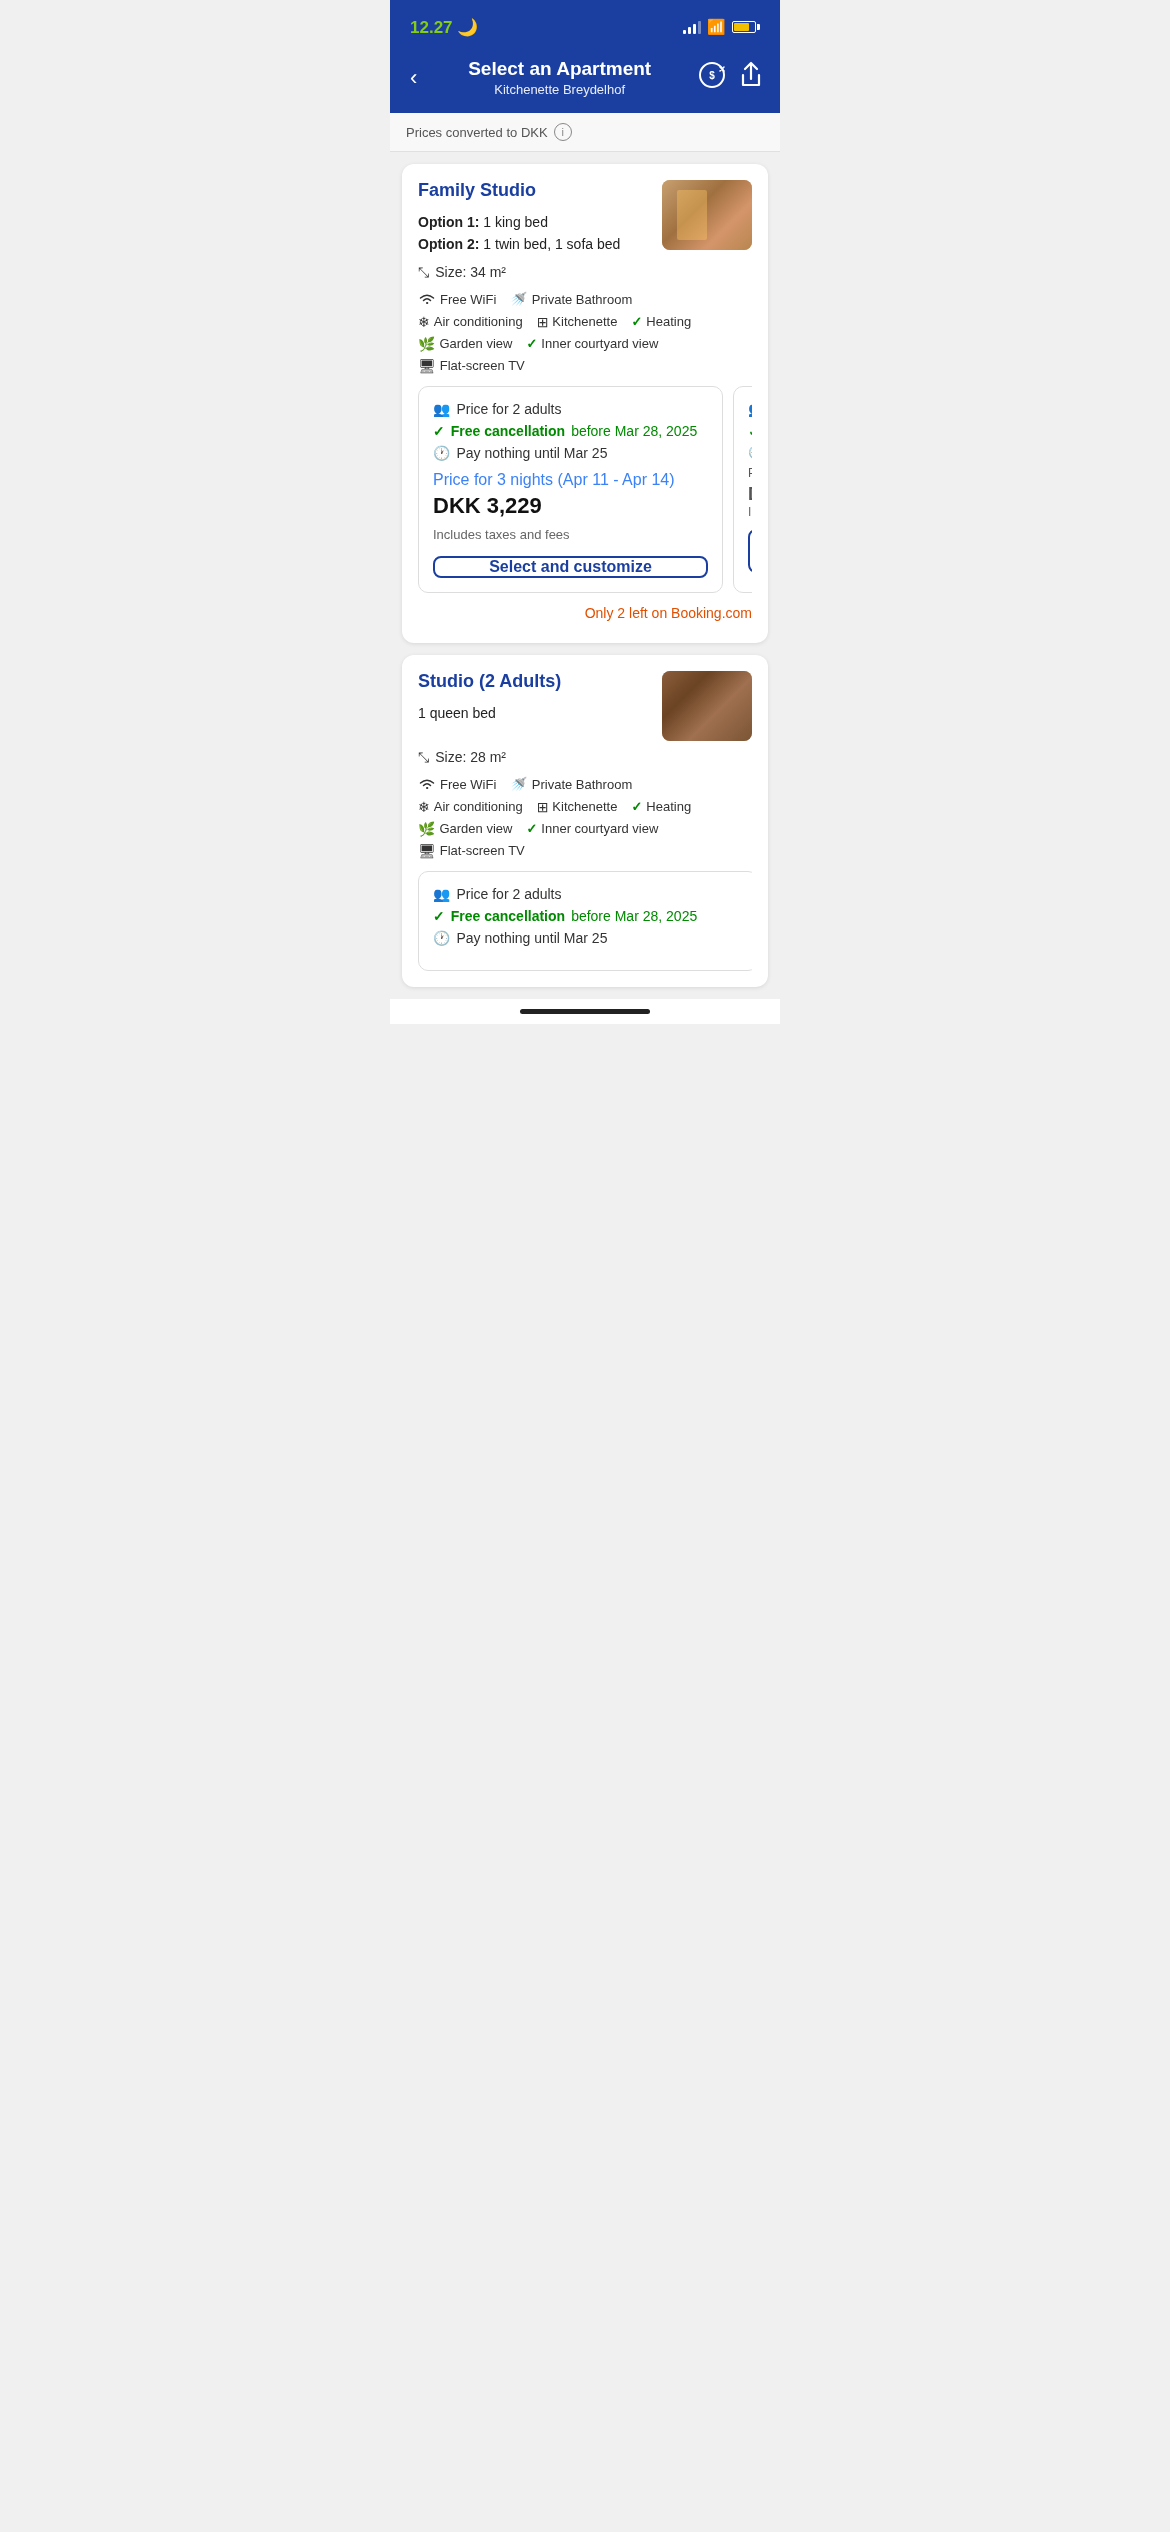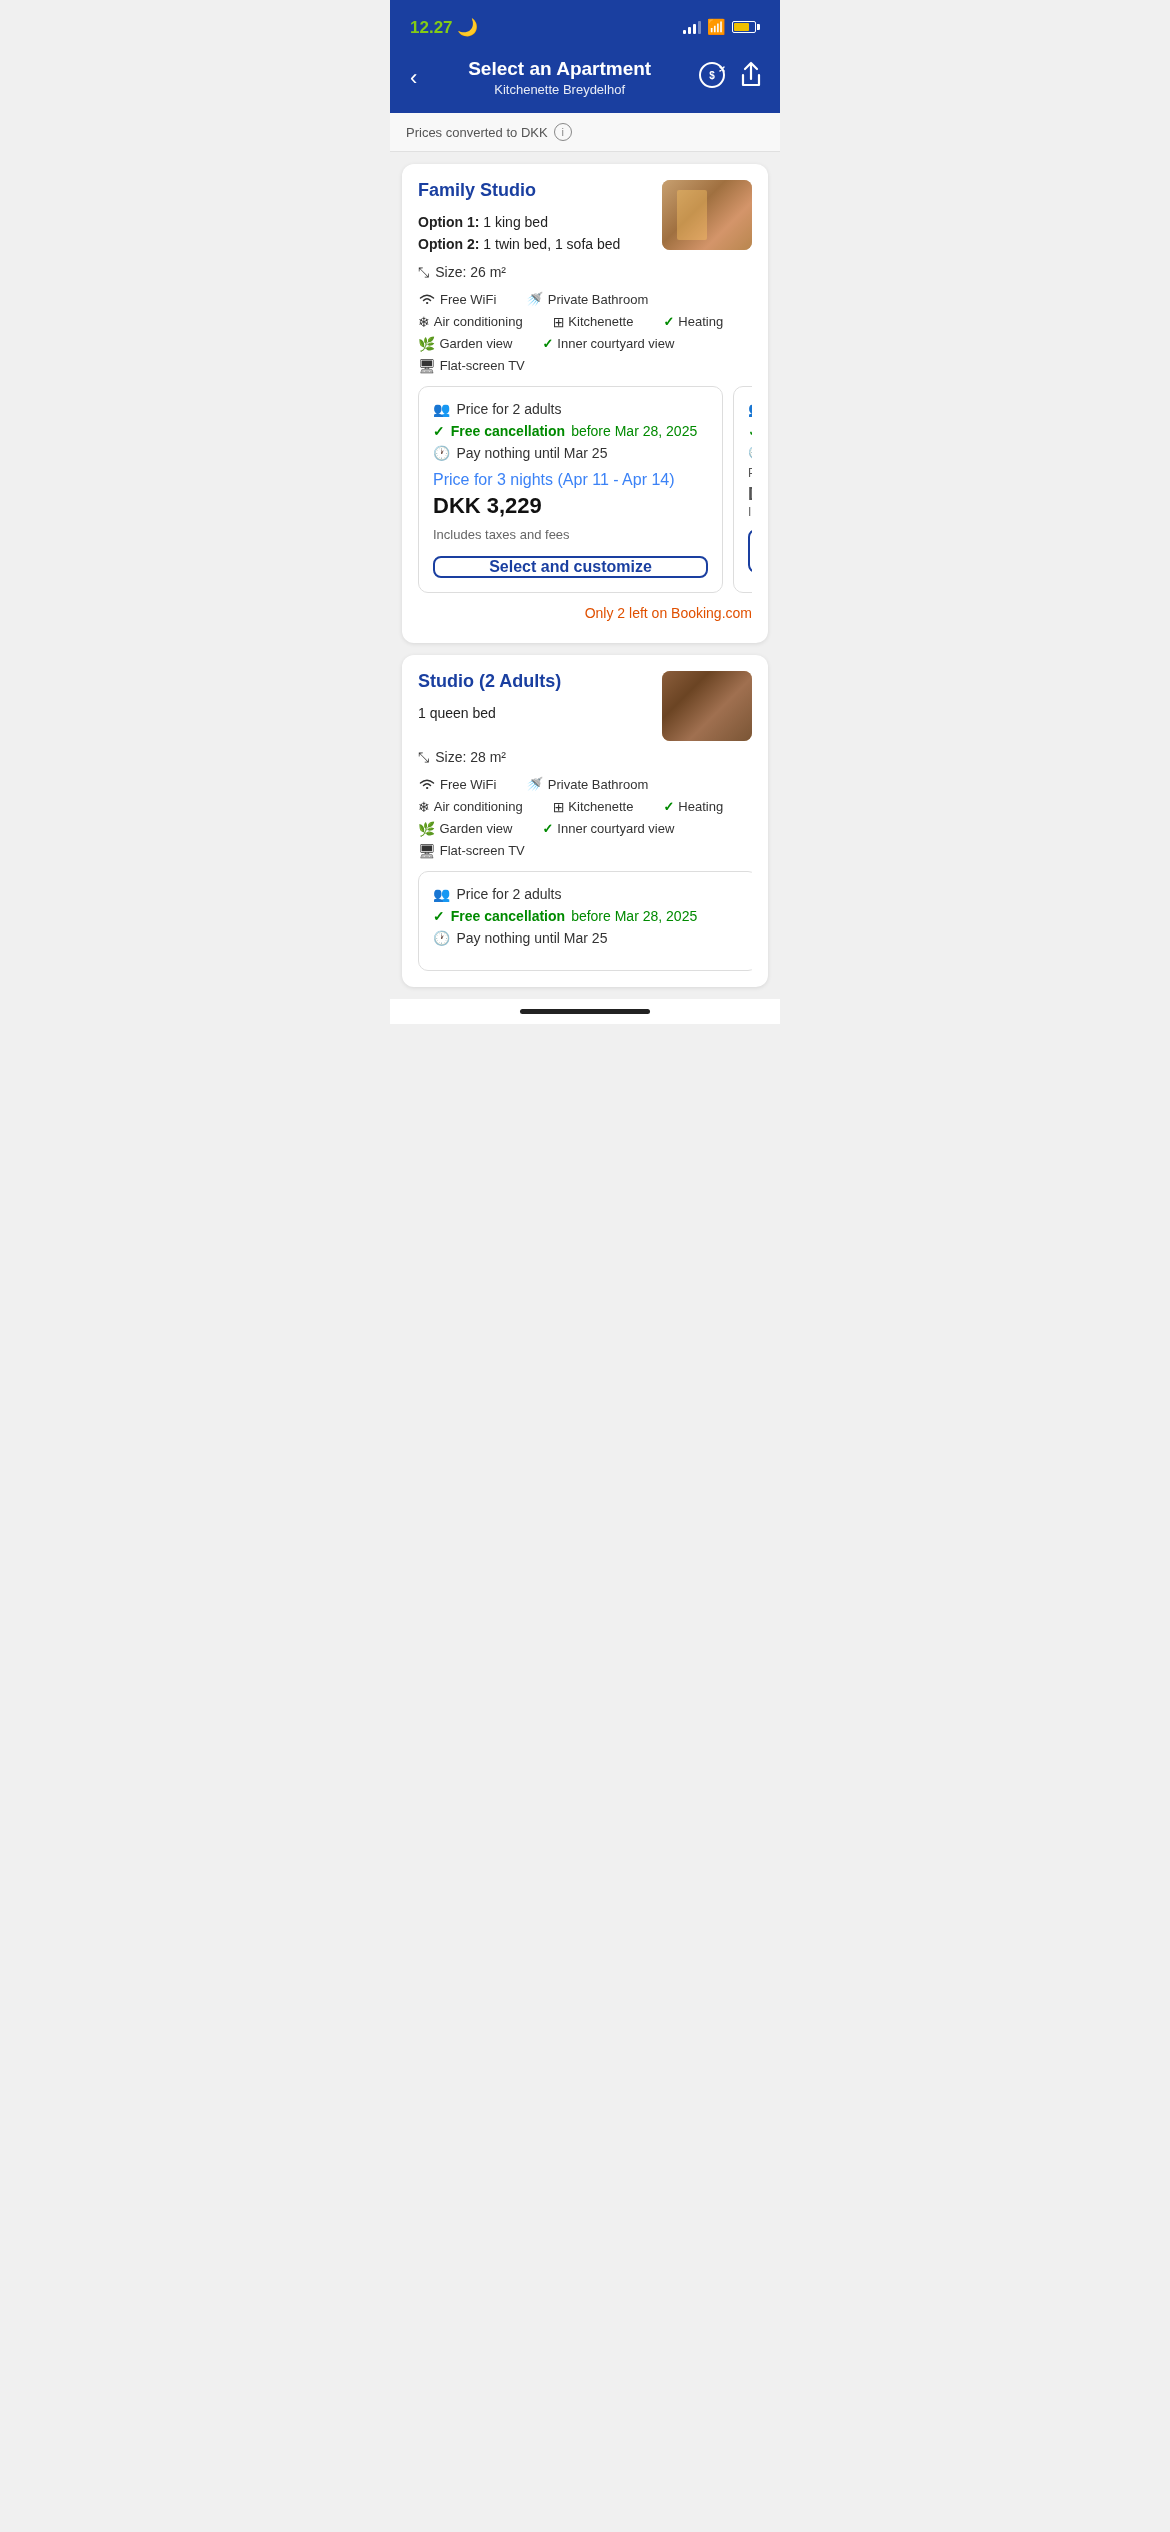--- a/index.html
+++ b/index.html
@@ -170,21 +170,21 @@
       color: #333;
       display: flex;
       align-items: center;
       gap: 6px;
     }
 
     .amenities {
       margin-top: 10px;
       display: flex;
       flex-wrap: wrap;
-      gap: 6px 16px;
+      gap: 6px 0;
       font-size: 13px;
       color: #333;
     }
     .amenity {
       display: flex;
       align-items: center;
       gap: 4px;
       margin-right: 14px;
       white-space: nowrap;
     }
@@ -408,21 +408,21 @@
             </div>
           </div>
         </div>
         <div class="apt-photo">
           <div class="apt-photo-inner"></div>
         </div>
       </div>
 
       <div class="apt-size">
         <span>⤡</span>
-        <span>Size: 26 m²</span>
+        <span>Size: 34 m²</span>
       </div>
 
       <div class="amenities">
         <div class="amenity">
           <span class="amenity-icon">
             <svg width="18" height="14" viewBox="0 0 18 14">
                 <path d="M9 12 L9.3 12" stroke="#333" stroke-width="2" stroke-linecap="round"></path>
                 <path d="M5.5 9.5 Q9 6 12.5 9.5" stroke="#333" stroke-width="1.5" fill="none" stroke-linecap="round"></path>
                 <path d="M2.5 7 Q9 1.5 15.5 7" stroke="#333" stroke-width="1.5" fill="none" stroke-linecap="round"></path>
               </svg>

